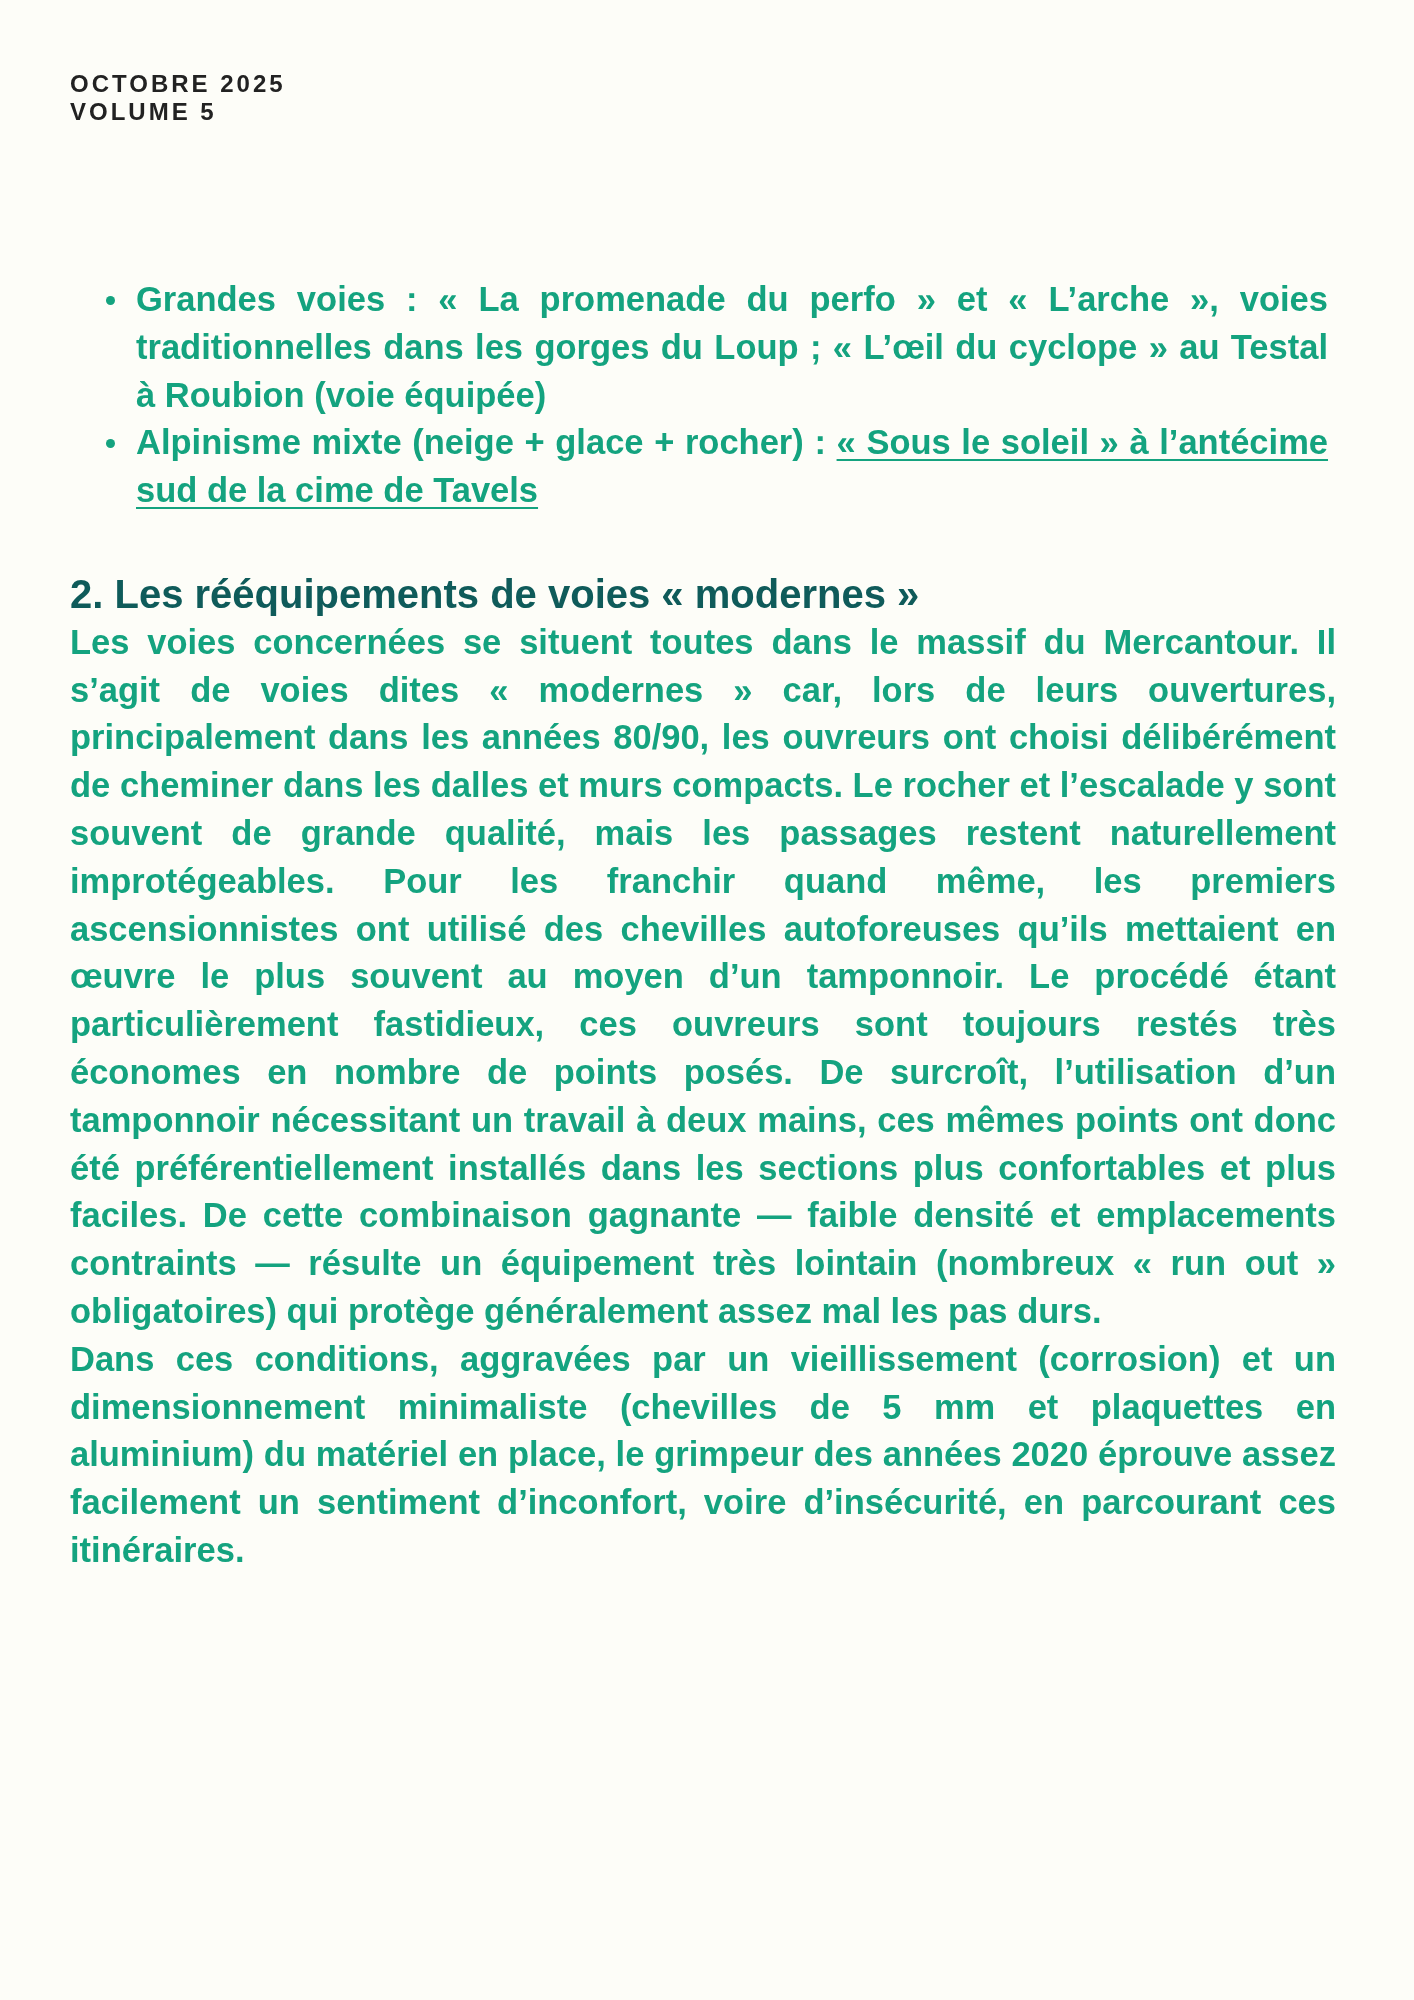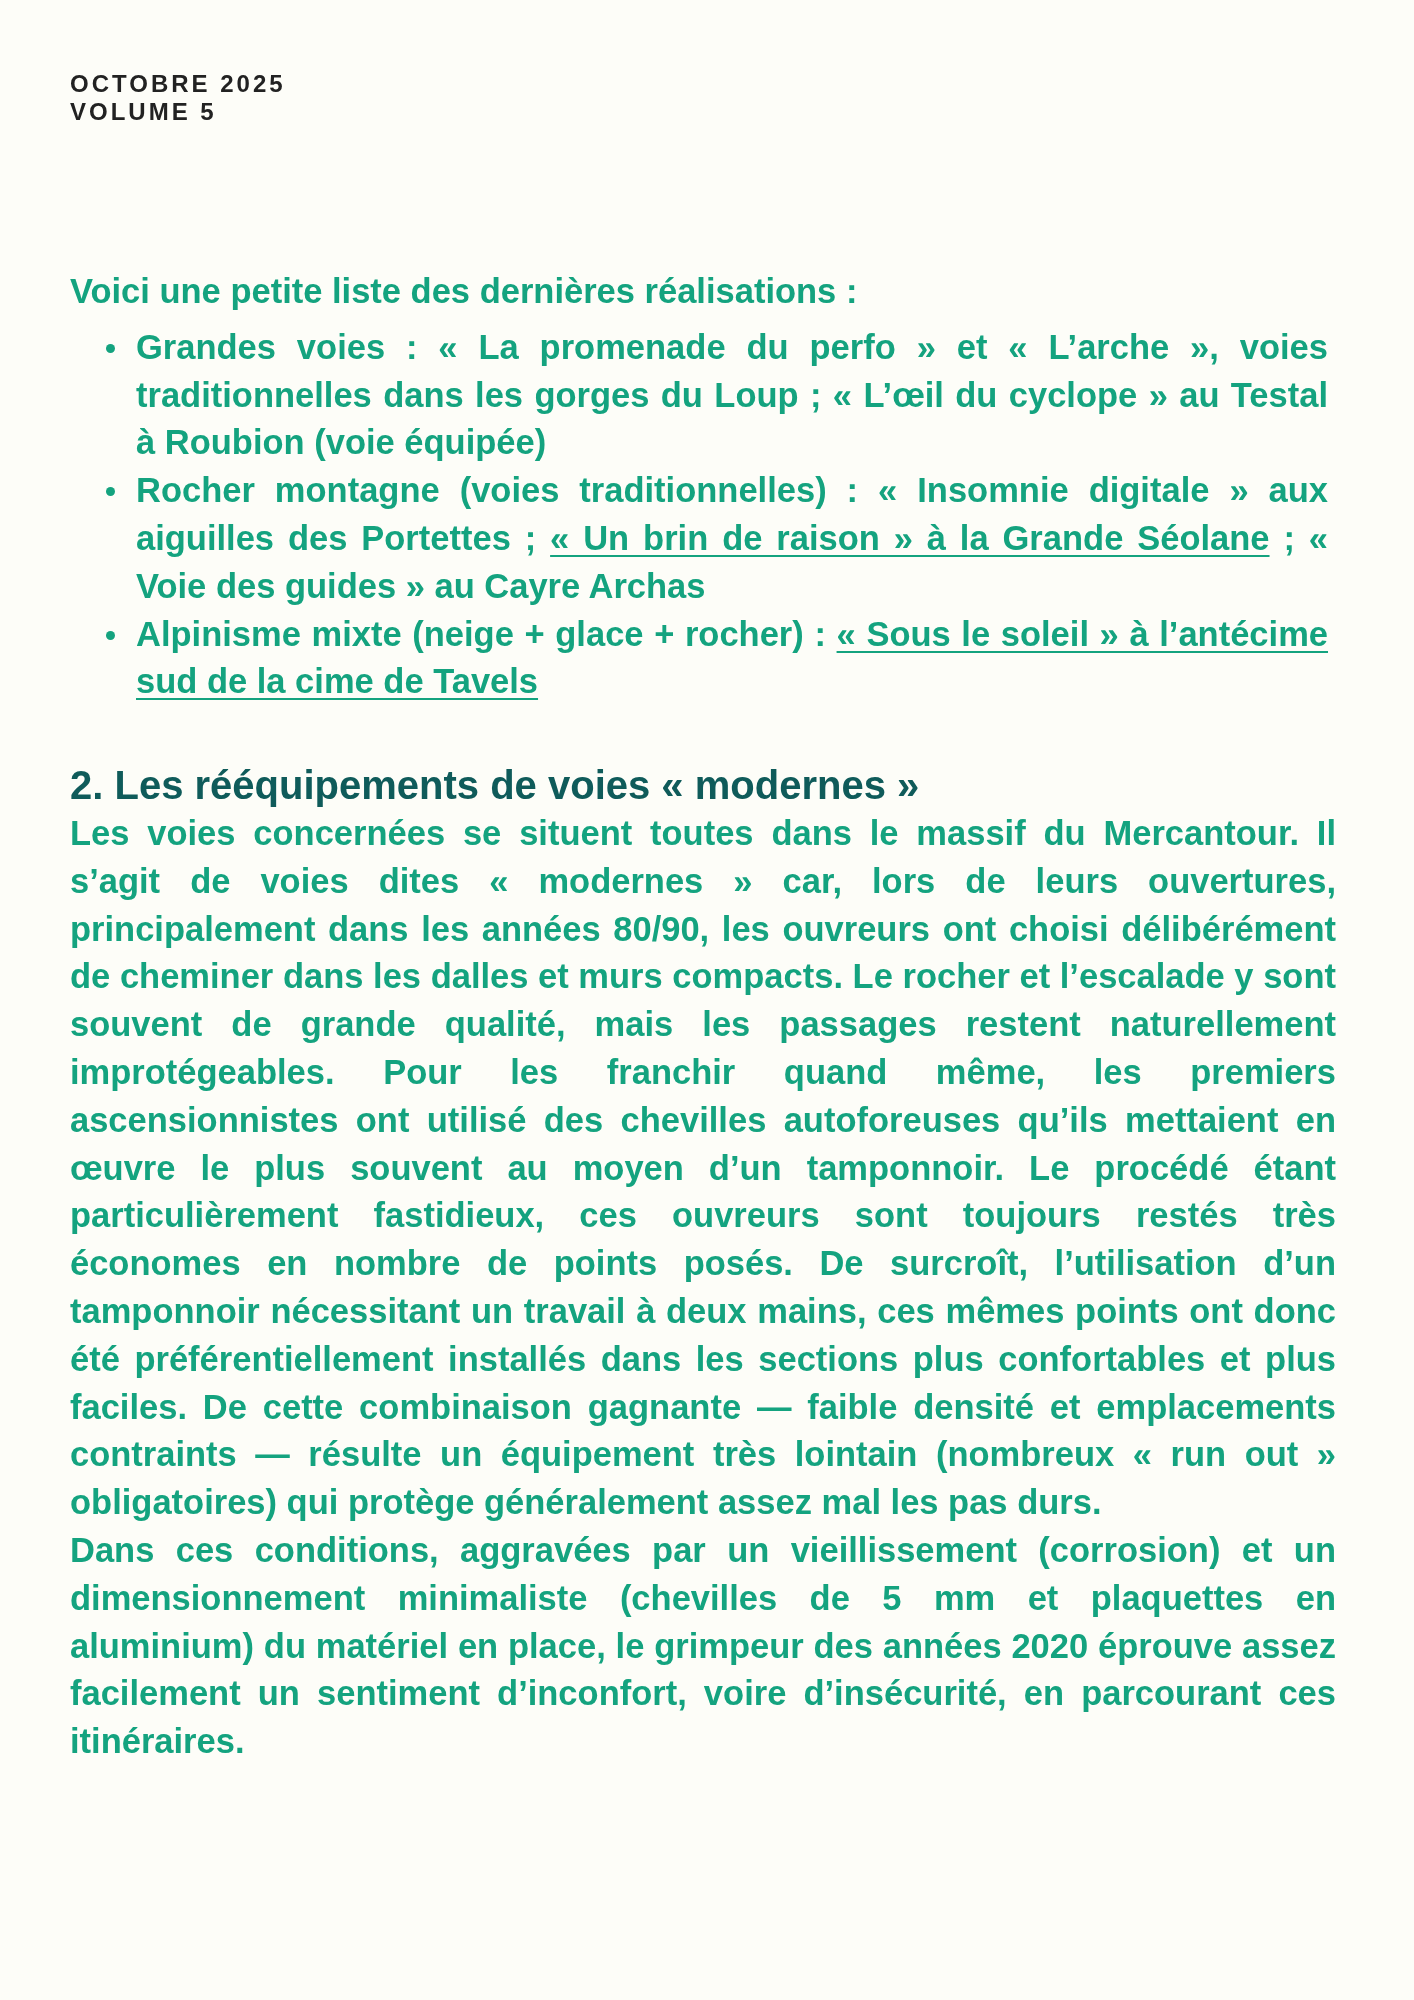--- a/index.html
+++ b/index.html
@@ -41,27 +41,23 @@
 </style>
 </head>
 <body>
 
 <div class="header">
   <span>OCTOBRE 2025</span>
   <span>VOLUME 5</span>
 </div>
 
 <div class="content">
-  <p class="intro">Voici une petite liste des dernières réalisations :</p>
   <ul class="list">
     <li>
       <span>Grandes voies : « La promenade du perfo » et « L’arche », voies traditionnelles dans les gorges du Loup ; « L’œil du cyclope » au Testal à Roubion (voie équipée)</span>
-    </li>
-    <li>
-      <span>Rocher montagne (voies traditionnelles) : « Insomnie digitale » aux aiguilles des Portettes ; </span><a class="link" href="#">« Un brin de raison » à la Grande Séolane</a><span> ; « Voie des guides » au Cayre Archas</span>
     </li>
     <li>
       <span>Alpinisme mixte (neige + glace + rocher) : </span><a class="link" href="#">« Sous le soleil » à l’antécime sud de la cime de Tavels</a>
     </li>
   </ul>
 
   <div class="spacer"></div>
 
   <h2 class="section-heading">2. Les rééquipements de voies « modernes »</h2>
   <p class="body">Les voies concernées se situent toutes dans le massif du Mercantour. Il s’agit de voies dites « modernes » car, lors de leurs ouvertures, principalement dans les années 80/90, les ouvreurs ont choisi délibérément de cheminer dans les dalles et murs compacts. Le rocher et l’escalade y sont souvent de grande qualité, mais les passages restent naturellement improtégeables. Pour les franchir quand même, les premiers ascensionnistes ont utilisé des chevilles autoforeuses qu’ils mettaient en œuvre le plus souvent au moyen d’un tamponnoir. Le procédé étant particulièrement fastidieux, ces ouvreurs sont toujours restés très économes en nombre de points posés. De surcroît, l’utilisation d’un tamponnoir nécessitant un travail à deux mains, ces mêmes points ont donc été préférentiellement installés dans les sections plus confortables et plus faciles. De cette combinaison gagnante — faible densité et emplacements contraints — résulte un équipement très lointain (nombreux « run out » obligatoires) qui protège généralement assez mal les pas durs.</p>

